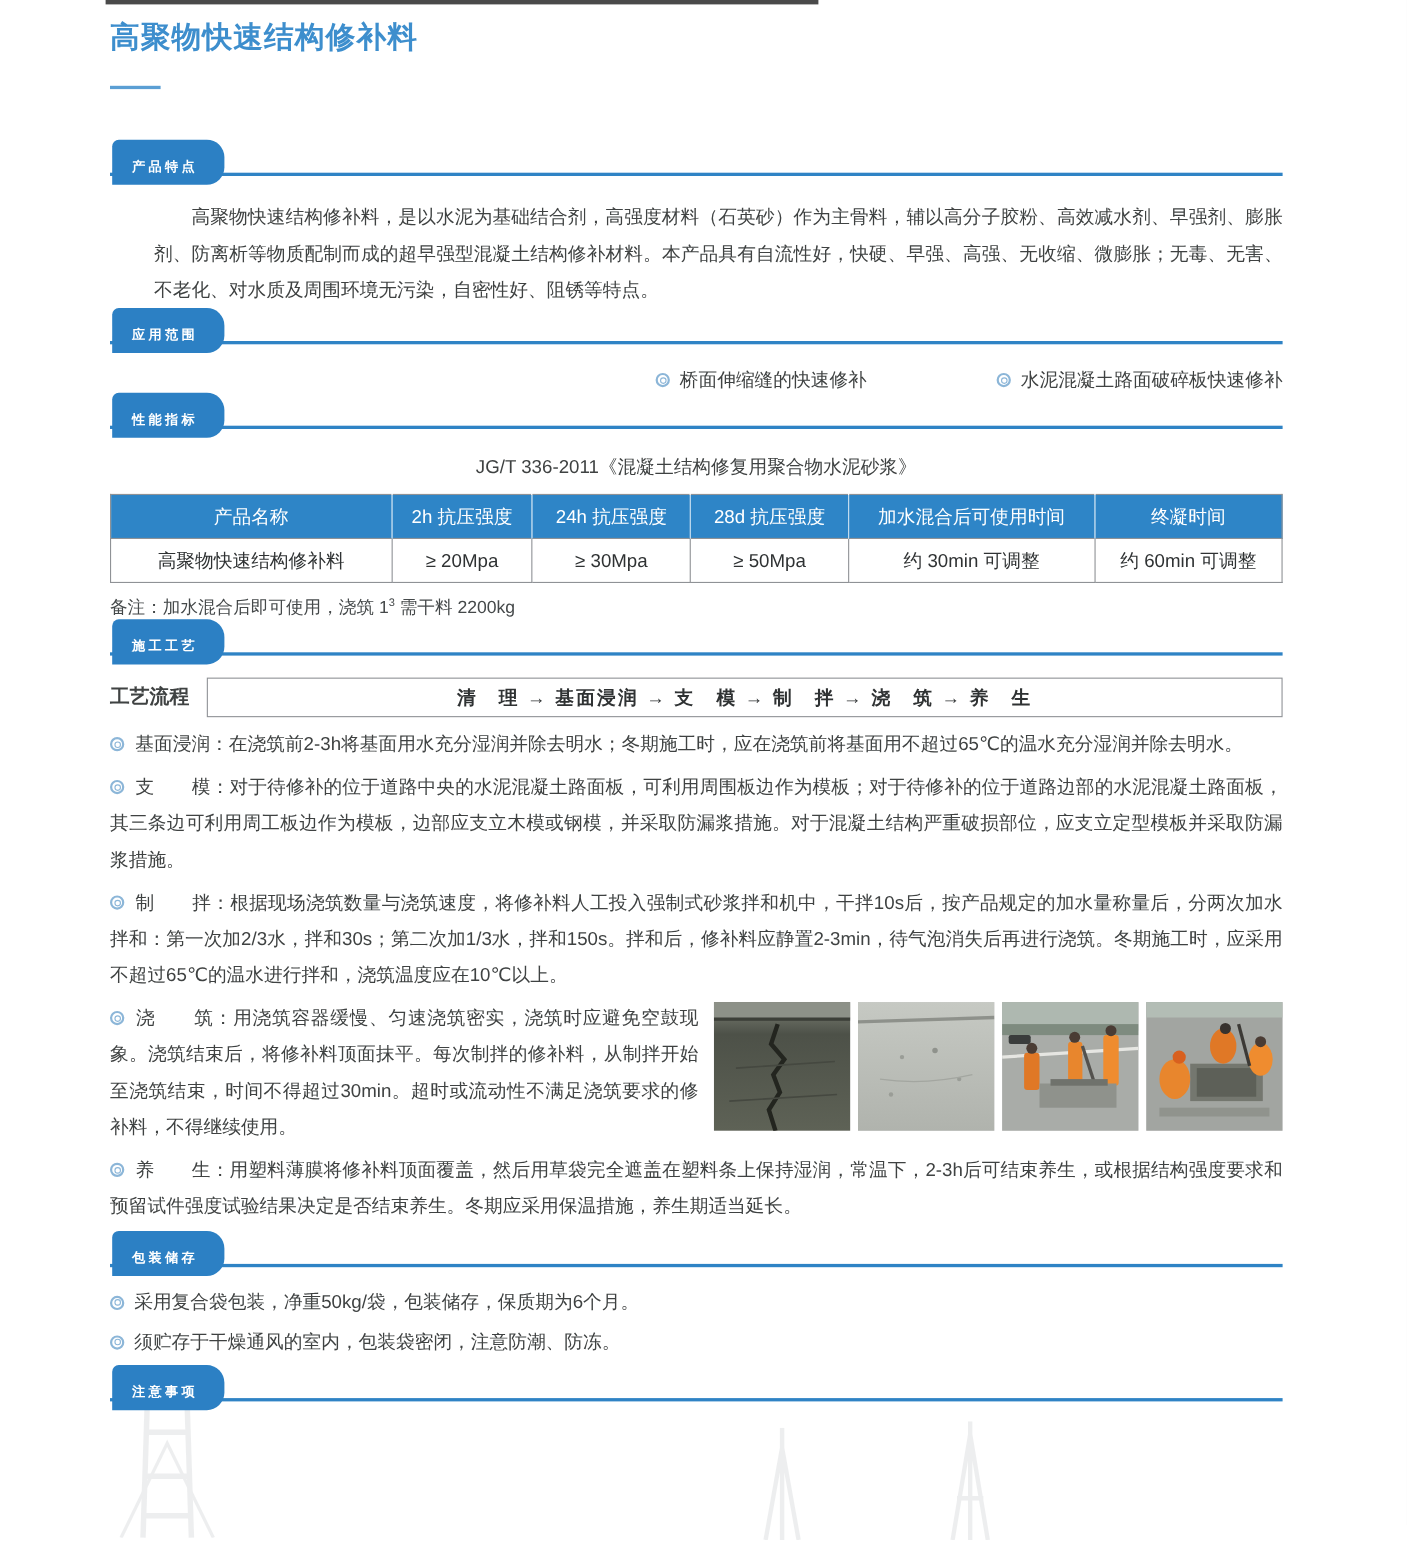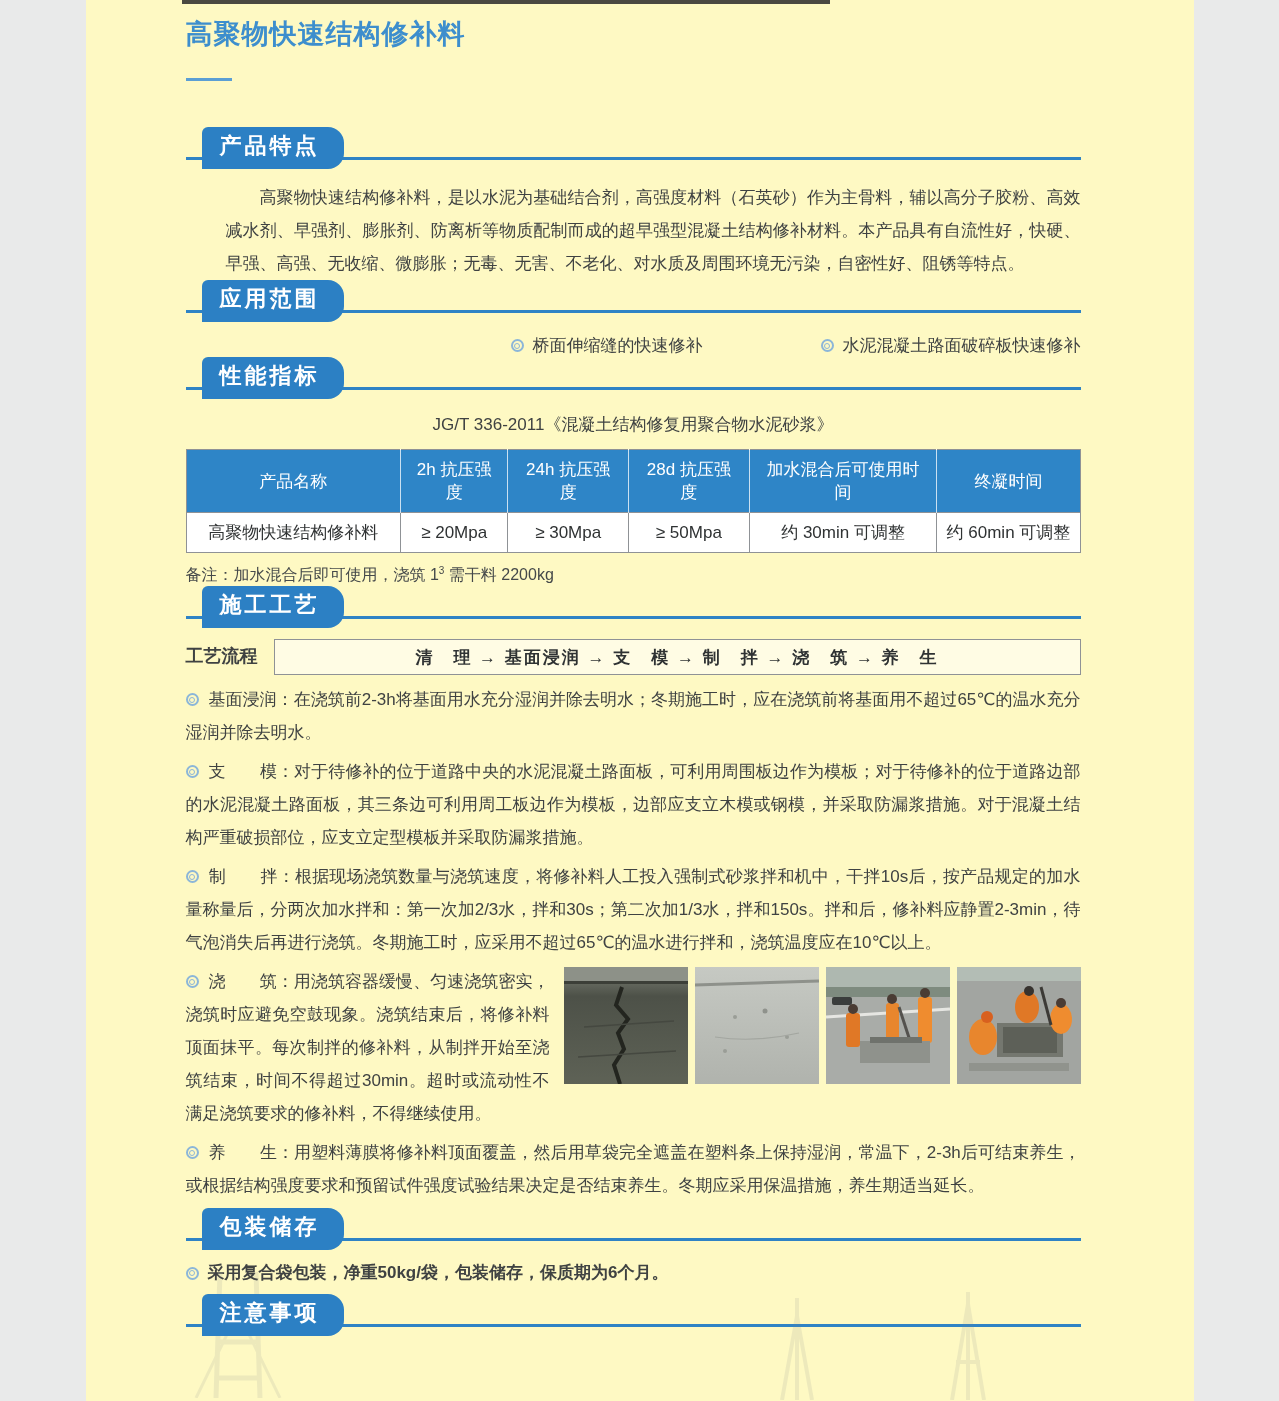--- a/index.html
+++ b/index.html
@@ -1,28 +1,28 @@
 <!DOCTYPE html>
 <html><head>
 <meta charset="utf-8">
 <style>
   * { margin:0; padding:0; box-sizing:border-box; }
   body { font-family:"Liberation Sans","DejaVu Sans",sans-serif; background:#e9eaea; }
-  .page { position:relative; width:1108px; height:1401px; margin:0 auto; background:#fef9c3; overflow:hidden; }
+  .page { position:relative; width:1279px; height:1401px; margin:0 auto; background:#ffffff; overflow:hidden; }
   .scan-bar { position:absolute; left:96px; top:0; width:648px; height:4px; background:#2a2a2a; opacity:.85; }
   .content { position:relative; padding:16px 113px 0 100px; }
 
   .doc-title { font-size:27px; font-weight:700; color:#3d8ecd; letter-spacing:1px; }
   .title-dash { width:46px; height:3px; background:#5b9fd4; margin-top:26px; }
 
   .sec-head { position:relative; height:40px; }
   .sec-head.first { margin-top:46px; }
   .sec-line { position:absolute; left:0; right:0; top:30px; height:3px; background:#2f83c5; }
-  .sec-tab { position:absolute; left:16px; top:0; background:#2c80c4; color:#ffffff; font-size:22px;
-             font-weight:700; letter-spacing:3px; padding:4px 24px 8px 18px;
+  .sec-tab { position:absolute; left:2px; top:0; background:#2c80c4; color:#ffffff; font-size:12px;
+             font-weight:700; letter-spacing:3px; padding:16px 24px 8px 18px;
              border-radius:6px 16px 16px 0; z-index:1; }
 
   .body-text { margin-top:14px; font-size:17px; line-height:33px; color:#3f4242;
                text-align:justify; text-indent:2em;margin-left:40px; }
 
   .bullet { display:inline-block; flex:none; width:13px; height:13px; border:2px solid #8cb6d8;
             border-radius:50%; position:relative; vertical-align:-1px; }
   .bullet::after { content:""; position:absolute; inset:1.5px; border:1px solid #8cb6d8; border-radius:50%; }
 
   .apps-row { display:flex; margin-top:14px;justify-content:flex-end; }
@@ -47,21 +47,21 @@
               font-size:17px; font-weight:600; letter-spacing:2px; color:#2f3233; }
 
   .step { margin:6px 0; font-size:17px; line-height:33px; color:#3f4242; text-align:justify; }
   .step .bullet { margin-right:10px; }
   .step-4 { display:flow-root; }
   .photos { float:right; display:flex; gap:7px; margin:2px 0 6px 14px; }
   .photo { width:124px; height:117px; display:block; background:#cccccc; }
 
   .pack-item, .note-item { display:flex; align-items:center; gap:9px; font-size:17px;
                            color:#3f4242; line-height:30px; margin:6px 0; }
-  .pack-list { margin-top:10px;font-weight:bold; }
+  .pack-list { margin-top:10px; }
 
   .wm { position:absolute; opacity:.13; }
 </style>
 </head>
 <body>
 
 <div class="page">
   <div class="scan-bar"></div>
 
   <div class="content">
@@ -209,20 +209,24 @@
 
     <div class="sec-head">
       <div class="sec-line"></div>
       <div class="sec-tab">包装储存</div>
     </div>
     <div class="pack-list">
       <div class="pack-item">
         <span class="bullet"></span>
         <span>采用复合袋包装，净重50kg/袋，包装储存，保质期为6个月。</span>
       </div>
+      <div class="pack-item">
+        <span class="bullet"></span>
+        <span>须贮存于干燥通风的室内，包装袋密闭，注意防潮、防冻。</span>
+      </div>
     </div>
 
     <div class="sec-head">
       <div class="sec-line"></div>
       <div class="sec-tab">注意事项</div>
     </div>
 
   </div>
 
   <svg class="wm" style="left:104px; top:1272px;" width="96" height="126" viewBox="0 0 96 126" xmlns="http://www.w3.org/2000/svg">

